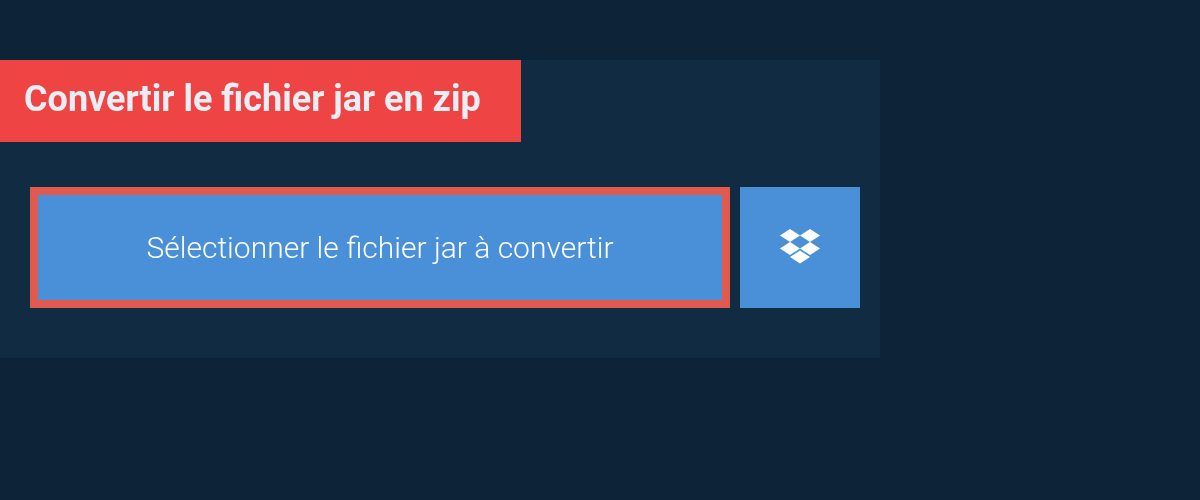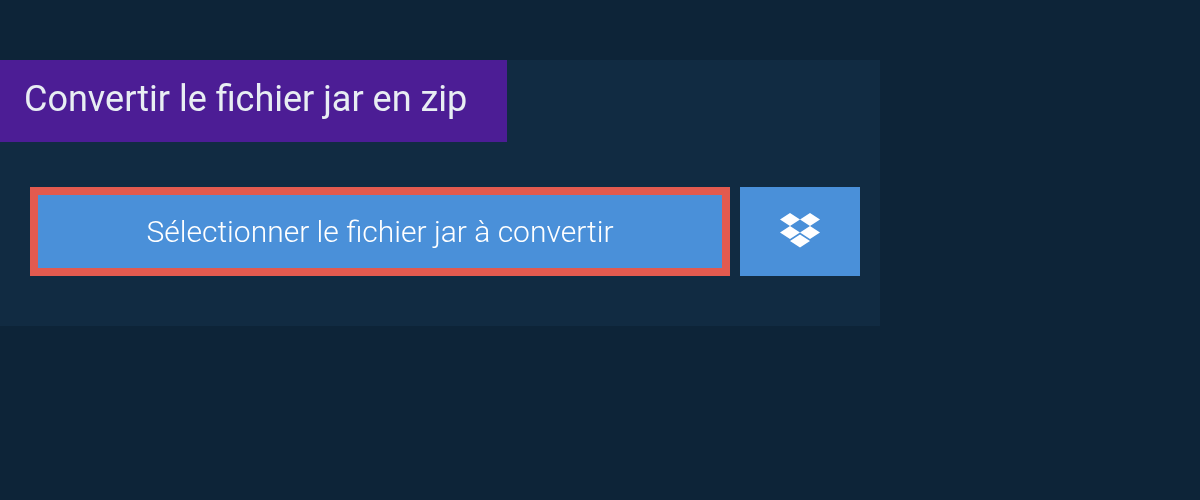--- a/index.html
+++ b/index.html
@@ -16,39 +16,39 @@
     }
     .panel {
       background-color: #112b42;
       width: 880px;
       margin-top: 60px;
       margin-left: 0;
       padding-bottom: 50px;
     }
     .title {
       display: inline-block;
-      background-color: #4c1d95;
+      background-color: #ef4444;
       color: #e8eef3;
       font-size: 36px;
-      font-weight: 400;
+      font-weight: 700;
       padding: 18px 40px 22px 24px;
     }
     .upload-area {
       display: flex;
       margin-top: 45px;
       margin-left: 30px;
       align-items: stretch;
     }
     .select-button {
       background-color: #4a90d9;
       border: 8px solid #e25a4f;
       color: #ffffff;
       font-size: 30px;
       font-weight: 300;
-      padding: 19px 50px;
+      padding: 35px 50px;
       cursor: pointer;
       display: flex;
       align-items: center;
       justify-content: center;
       min-width: 700px;
     }
     .dropbox-button {
       background-color: #4a90d9;
       width: 120px;
       cursor: pointer;

